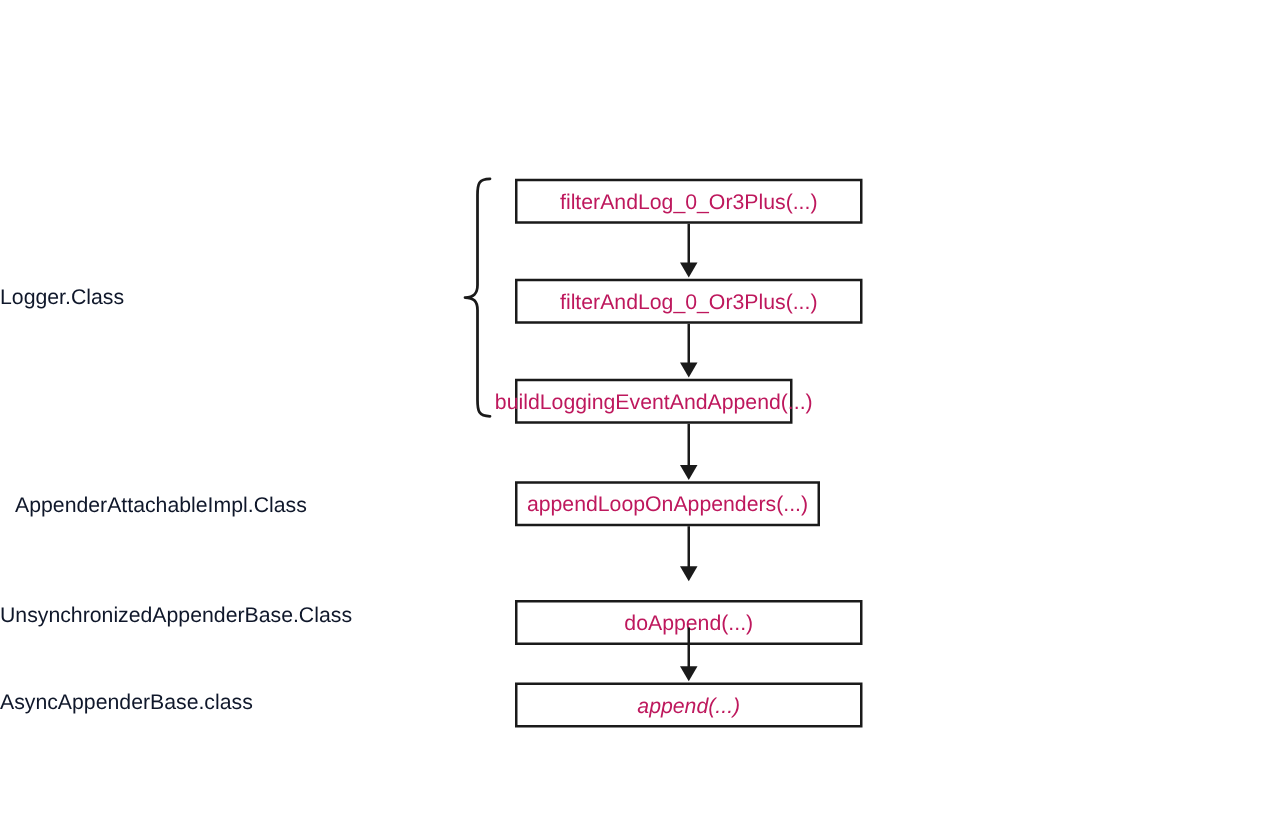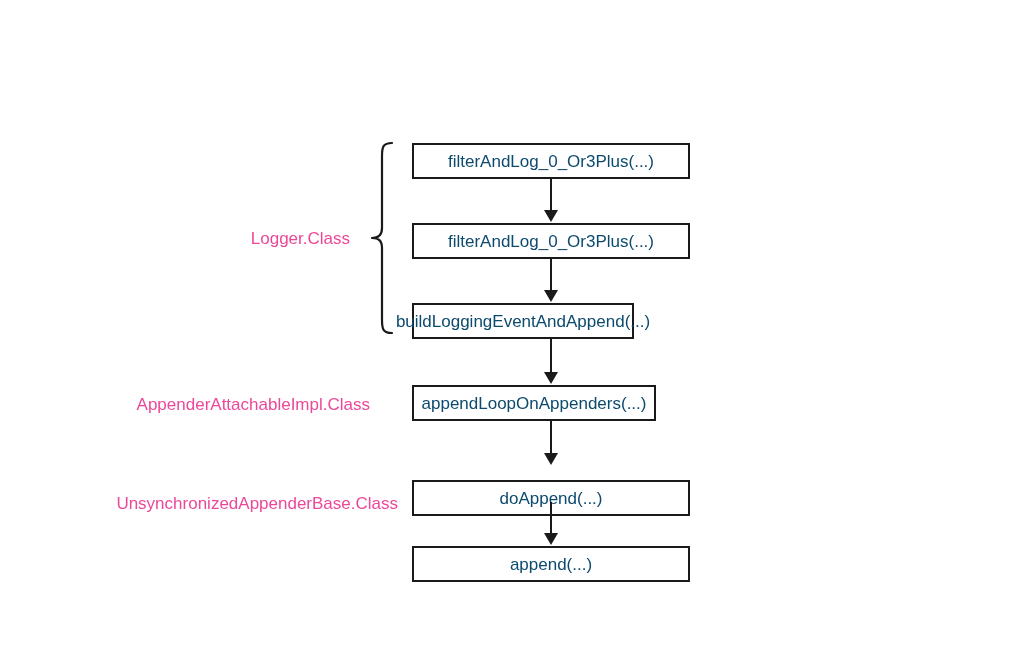--- a/index.html
+++ b/index.html
@@ -18,21 +18,21 @@
 
   
   .node {
     position: absolute;
     box-sizing: border-box;
     border: 2px solid #1a1a1a;
     background: #ffffff;
     display: flex;
     align-items: center;
     justify-content: center;
-    color: #0c4a6e;
+    color: #be185d;
     font-size: 17px;
     line-height: 1;
     white-space: nowrap;
   }
 
   
   .arrow-shaft {
     position: absolute;
     width: 2px;
     background: #1a1a1a;
@@ -42,25 +42,25 @@
     width: 0;
     height: 0;
     border-left: 7px solid transparent;
     border-right: 7px solid transparent;
     border-top: 12px solid #1a1a1a;
   }
 
   
   .class-label {
     position: absolute;
-    color: #ec4899;
+    color: #0f172a;
     font-size: 17px;
     line-height: 1;
     white-space: nowrap;
-    text-align: right;
+    text-align: left;
     transform: translateY(-50%);
   }
 
   
   .brace {
     position: absolute;
     overflow: visible;
   }
 </style>
 </head>
@@ -75,34 +75,35 @@
              C 12 95, 9 98, 2 98
              C 9 98, 12 101, 12 108
              L 12 180
              C 12 189, 13 193, 22 193" fill="none" stroke="#1a1a1a" stroke-width="2.2" stroke-linecap="round" stroke-linejoin="round"></path>
   </svg>
 
   <div class="class-label" style="left:0px; width:350px; top:238px;">Logger.Class</div>
 
   <div class="class-label" style="left:0px; width:358px; top:404px;margin-left:12px;">AppenderAttachableImpl.Class</div>
 
-  <div class="class-label" style="left:0px; width:386px; top:503px;margin-left:12px;">UnsynchronizedAppenderBase.Class</div>
+  <div class="class-label" style="left:0px; width:386px; top:492px;">UnsynchronizedAppenderBase.Class</div>
 
+  <div class="class-label" style="left:0px; width:347px; top:562px;">AsyncAppenderBase.class</div>
 
   <div class="node" style="left:412px; top:143px; width:278px; height:36px;">filterAndLog_0_Or3Plus(...)</div>
 
   <div class="node" style="left:412px; top:223px; width:278px; height:36px;">filterAndLog_0_Or3Plus(...)</div>
 
   <div class="node" style="left:412px; top:303px; width:222px; height:36px;">buildLoggingEventAndAppend(...)</div>
 
   <div class="node" style="left:412px; top:385px; width:244px; height:36px;">appendLoopOnAppenders(...)</div>
 
   <div class="node" style="left:412px; top:480px; width:278px; height:36px;">doAppend(...)</div>
 
-  <div class="node" style="left:412px; top:546px; width:278px; height:36px;">append(...)</div>
+  <div class="node" style="left:412px; top:546px; width:278px; height:36px;font-style:italic;">append(...)</div>
 
   <div class="arrow-shaft" style="left:550px; top:179px; height:32px;"></div>
   <div class="arrow-head" style="left:544px; top:210px;"></div>
 
   <div class="arrow-shaft" style="left:550px; top:259px; height:32px;"></div>
   <div class="arrow-head" style="left:544px; top:290px;"></div>
 
   <div class="arrow-shaft" style="left:550px; top:339px; height:34px;"></div>
   <div class="arrow-head" style="left:544px; top:372px;"></div>
 

